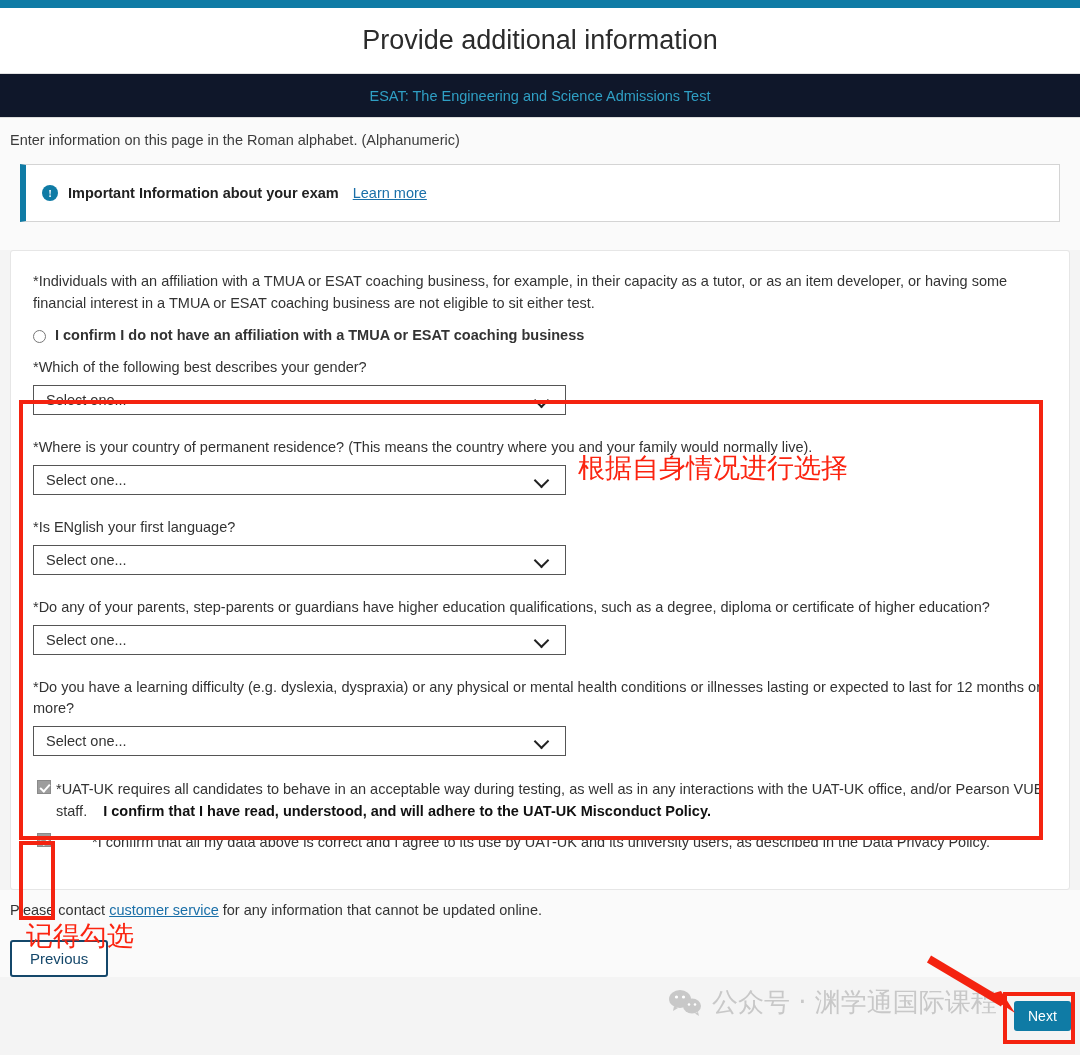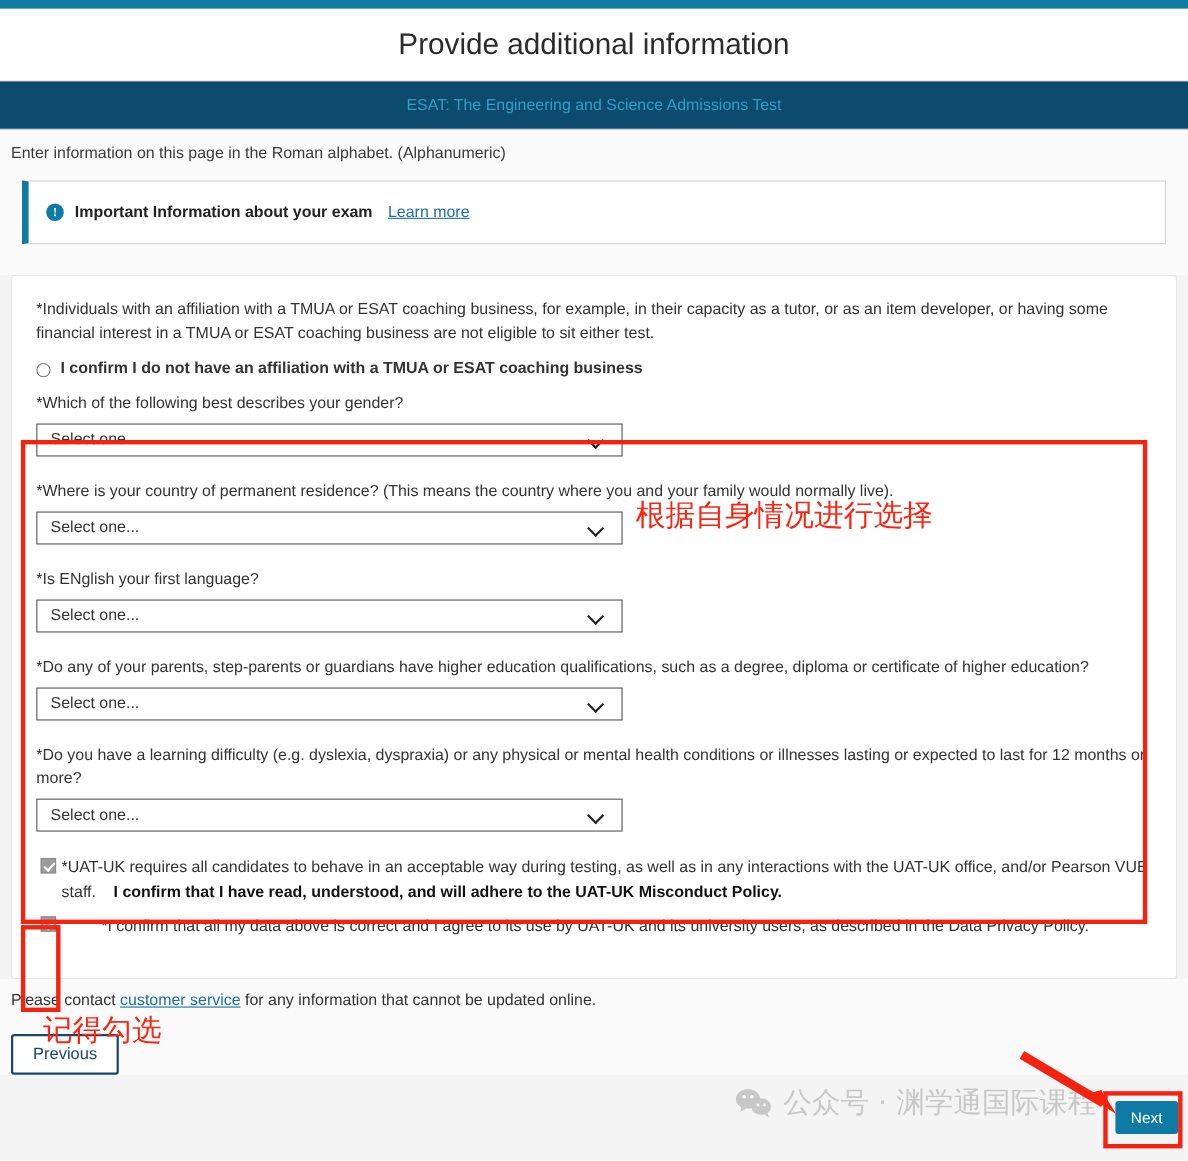--- a/index.html
+++ b/index.html
@@ -21,21 +21,21 @@
   .header {
     background:#ffffff;
     height:66px;
     display:flex; align-items:center; justify-content:center;
     border-bottom:1px solid #e2e2e2;
   }
   .header h1 {
     margin:0; font-weight:400; font-size:27px; color:#2b2b2b;
   }
   .subbar {
-    background:#0c4a6e;
+    background:#0f172a;
     height:44px;
     display:flex; align-items:center; justify-content:center;
     border-bottom:1px solid #dcdcdc;
   }
   .subbar a {
     color:#2f9fc4; font-size:14.5px; text-decoration:none;
   }
 
   
   .intro { background:#fafafa; padding:14px 10px 8px 10px; }
@@ -125,21 +125,21 @@
   }
   #redbox-dropdowns { left:19px; top:400px; width:1024px; height:440px; }
   #redbox-checks    { left:19px; top:841px; width:36px; height:79px; }
   #redbox-next      { left:1003px; top:992px; width:72px; height:52px; }
 
   .cn-note {
     position:absolute; color:#fb2410; font-size:27px;
     font-family:Liberation Mono, monospace; white-space:nowrap;
   }
   #cn-note-select { left:578px; top:450px; }
-  #cn-note-check  { left:39px; top:918px; }
+  #cn-note-check  { left:26px; top:918px; }
 
   .arrow { position:absolute; left:925px; top:955px; width:110px; height:65px; }
 
   
   .footer { padding:12px 10px 0 10px; background:#fafafa; }
   .footer .contact { font-size:14.5px; margin:0 0 22px 0; }
   .footer .contact a { color:#1a6fa8; text-decoration:underline; }
   .btnrow { display:flex; align-items:center; }
   .btn-prev {
     border:2px solid #14476a; background:#fff; color:#14476a;

